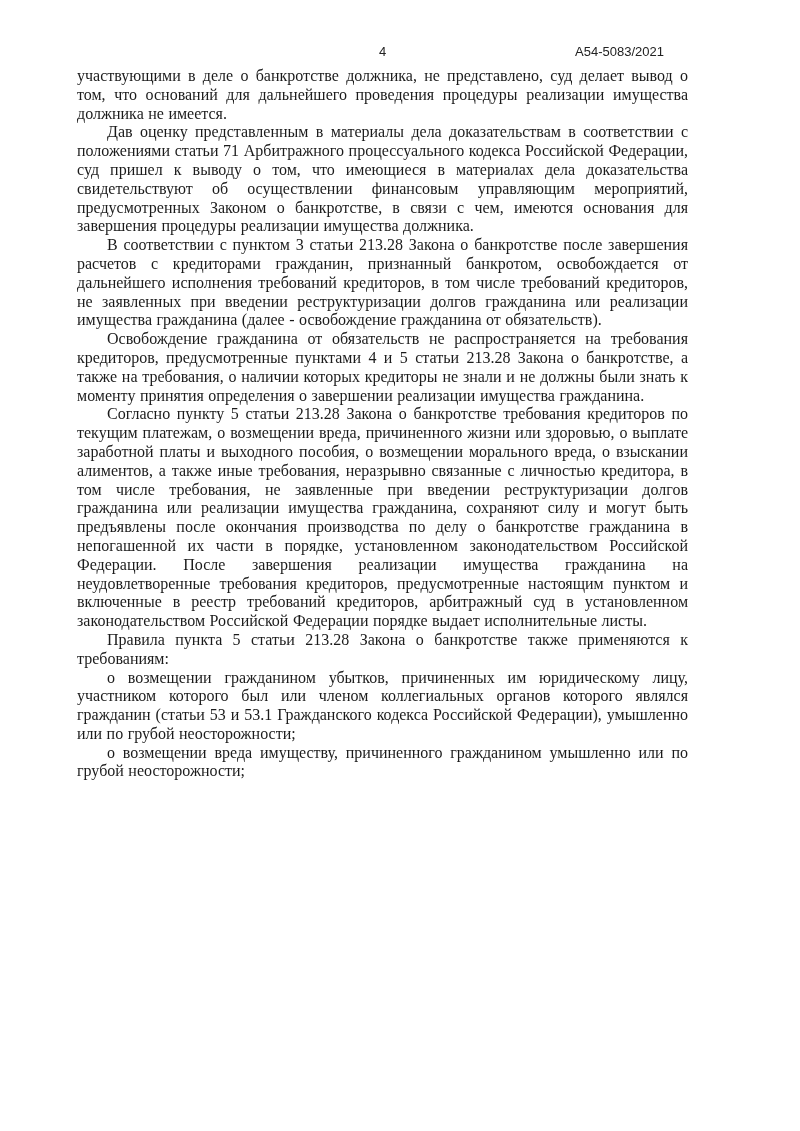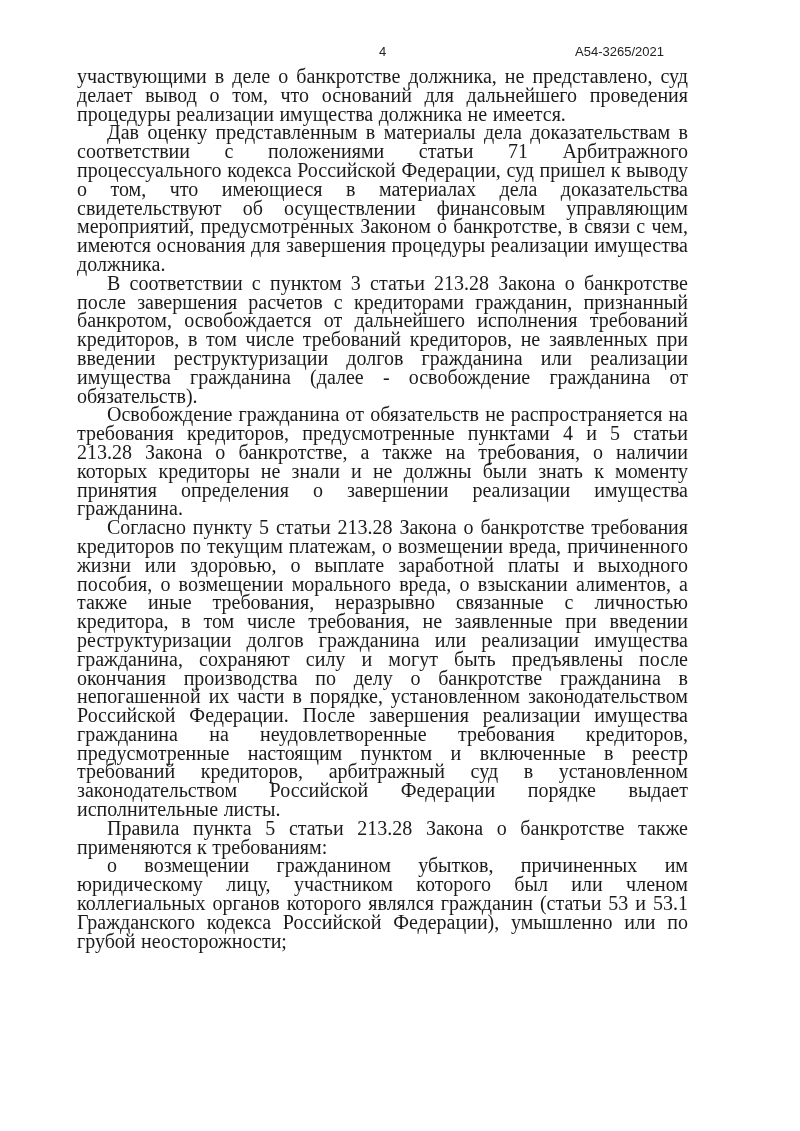--- a/index.html
+++ b/index.html
@@ -40,21 +40,21 @@
     position: absolute;
     right: 24px;
     top: 0;
     white-space: nowrap;
   }
   .doc-body {
     position: absolute;
     top: 67px;
     left: 77px;
     width: 611px;
-    font-size: 20px;
+    font-size: 16px;
     line-height: 18.8px;
     text-align: justify;
     hyphens: auto;
     -webkit-hyphens: auto;
     word-spacing: 0.5px;
   }
   .doc-body p {
     margin: 0;
     padding: 0;
     text-indent: 30px;
@@ -63,26 +63,27 @@
     text-indent: 0;
   }
 </style>
 </head>
 <body>
 
 <div class="page">
 
   <div class="running-header">
     <span class="page-number">4</span>
-    <span class="case-number">А54-3265/2021</span>
+    <span class="case-number">А54-5083/2021</span>
   </div>
 
   <div class="doc-body">
     <p class="continuation">участвующими в деле о банкротстве должника, не представлено, суд делает вывод о том, что оснований для дальнейшего проведения процедуры реализации имущества должника не имеется.</p>
     <p>Дав оценку представленным в материалы дела доказательствам в соответствии с положениями статьи 71 Арбитражного процессуального кодекса Российской Федерации, суд пришел к выводу о том, что имеющиеся в материалах дела доказательства свидетельствуют об осуществлении финансовым управляющим мероприятий, предусмотренных Законом о банкротстве, в связи с чем, имеются основания для завершения процедуры реализации имущества должника.</p>
     <p>В соответствии с пунктом 3 статьи 213.28 Закона о банкротстве  после завершения расчетов с кредиторами гражданин, признанный банкротом, освобождается от дальнейшего исполнения требований кредиторов, в том числе требований кредиторов, не заявленных при введении реструктуризации долгов гражданина или реализации имущества гражданина (далее - освобождение гражданина от обязательств).</p>
     <p>Освобождение гражданина от обязательств не распространяется на требования кредиторов, предусмотренные пунктами 4 и 5 статьи 213.28 Закона о банкротстве, а также на требования, о наличии которых кредиторы не знали и не должны были знать к моменту принятия определения о завершении реализации имущества гражданина.</p>
     <p>Согласно пункту 5 статьи 213.28 Закона о банкротстве  требования кредиторов по текущим платежам, о возмещении вреда, причиненного жизни или здоровью, о выплате заработной платы и выходного пособия, о возмещении морального вреда, о взыскании алиментов, а также иные требования, неразрывно связанные с личностью кредитора, в том числе требования, не заявленные при введении реструктуризации долгов гражданина или реализации имущества гражданина, сохраняют силу и могут быть предъявлены после окончания производства по делу о банкротстве гражданина в непогашенной их части в порядке, установленном законодательством Российской Федерации. После завершения реализации имущества гражданина на неудовлетворенные требования кредиторов, предусмотренные настоящим пунктом и включенные в реестр требований кредиторов, арбитражный суд в установленном законодательством Российской Федерации порядке выдает исполнительные листы.</p>
     <p>Правила пункта 5 статьи 213.28 Закона о банкротстве  также применяются к требованиям:</p>
     <p>о возмещении гражданином убытков, причиненных им юридическому лицу, участником которого был или членом коллегиальных органов которого являлся гражданин (статьи 53 и 53.1 Гражданского кодекса Российской Федерации), умышленно или по грубой неосторожности;</p>
+    <p>о возмещении вреда имуществу, причиненного гражданином умышленно или по грубой неосторожности;</p>
   </div>
 
 </div>
 
 </body></html>

